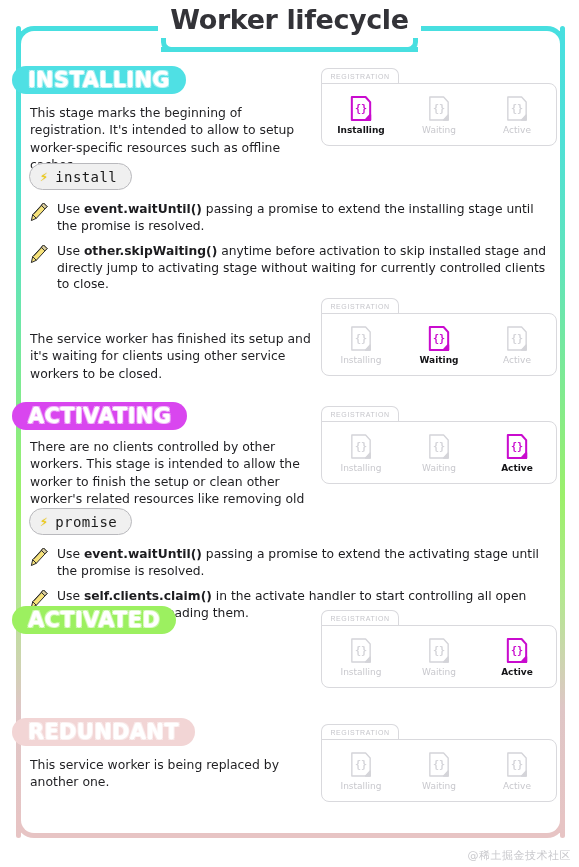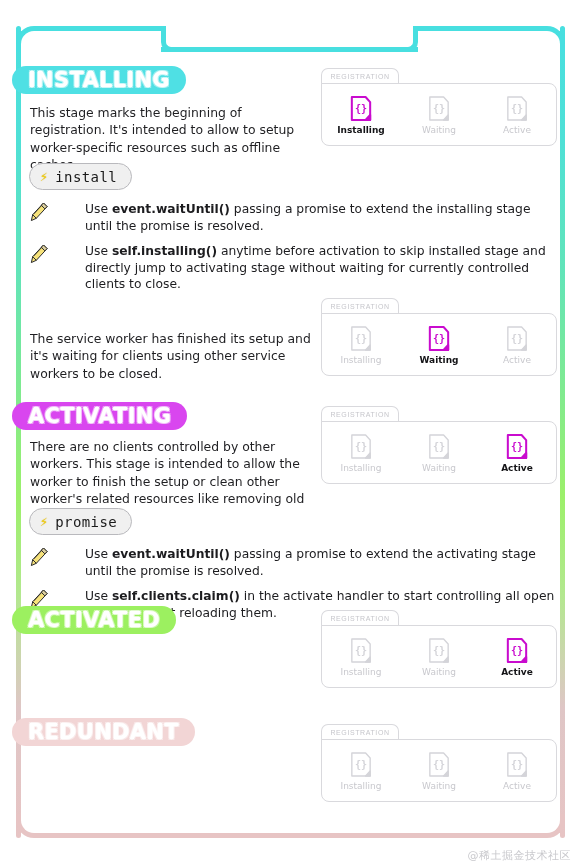--- a/index.html
+++ b/index.html
@@ -227,21 +227,20 @@
     flex: 0 0 auto;
     width: 18px;
     height: 20px;
     margin-top: 1px;
   }
   .note-text {
     font-family: "DejaVu Sans", sans-serif;
     font-size: 12.3px;
     line-height: 16.6px;
     color: #1c1c1f;
-    margin-left: 28px;
   }
   .note-text b { font-weight: bold; }
 
   
   .reg-card {
     position: absolute;
     left: 321px;
     width: 236px;
     height: 78px;
     z-index: 12;
@@ -322,20 +321,23 @@
 
   <div class="frame-left"></div>
   <div class="frame-right"></div>
   <div class="frame-top-left"></div>
   <div class="frame-top-right"></div>
   <div class="frame-notch-l"></div>
   <div class="frame-notch"></div>
   <div class="frame-notch-r"></div>
   <div class="frame-bottom"></div>
 
+  <div class="title-wrap">
+    <div class="page-title">Worker lifecycle</div>
+  </div>
 
   <div id="sections-host">
       <div class="section" style="top:66px;height:226px">
         <div class="badge" style="background:#4fe0e4">INSTALLING</div>
         <div class="body-text" style="top:38px">This stage marks the beginning of registration. It's intended to allow to setup worker-specific resources such as offline caches.</div>
         <div class="event-pill" style="top:97px">
         <span class="bolt">⚡</span>
         <span>install</span>
       </div>
         <div class="note" style="top:135px">
@@ -347,21 +349,21 @@
 </svg></span>
         <span class="note-text"><span>Use </span><b>event.waitUntil()</b><span> passing a promise to extend the installing stage until the promise is resolved.</span></span>
       </div>
         <div class="note" style="top:177px">
         <span class="pencil"><svg viewBox="0 0 20 22" width="18" height="20" xmlns="http://www.w3.org/2000/svg">
   <polygon points="15,1 19,5 7,18 3,14" fill="#f6e27a" stroke="#2b2b2b" stroke-width="1.1" stroke-linejoin="round"></polygon>
   <polygon points="15,1 19,5 16.5,7.5 12.5,3.5" fill="#ddd0a0" stroke="#2b2b2b" stroke-width="1.1" stroke-linejoin="round"></polygon>
   <polygon points="3,14 7,18 1.5,20.5" fill="#f6e27a" stroke="#2b2b2b" stroke-width="1.1" stroke-linejoin="round"></polygon>
   <line x1="13.6" y1="3.1" x2="4.4" y2="13.1" stroke="#2b2b2b" stroke-width="0.8"></line>
 </svg></span>
-        <span class="note-text"><span>Use </span><b>self.installing()</b><span> anytime before activation to skip installed stage and directly jump to activating stage without waiting for currently controlled clients to close.</span></span>
+        <span class="note-text"><span>Use </span><b>other.skipWaiting()</b><span> anytime before activation to skip installed stage and directly jump to activating stage without waiting for currently controlled clients to close.</span></span>
       </div>
         <div class="reg-card" style="top:2px">
       <div class="reg-tab">
         <span>REGISTRATION</span>
       </div>
       <div class="reg-body">
             <div class="reg-slot">
         <span class="file-ico">
                 <svg viewBox="0 0 24 29" width="22" height="27" xmlns="http://www.w3.org/2000/svg">
     <path d="M2 2 H17 L22 7.5 V27 H2 Z" fill="#fff" stroke="#c90bce" stroke-width="2.2" stroke-linejoin="round"></path>
@@ -532,20 +534,21 @@
     <text x="12" y="18" font-family="DejaVu Sans Mono, monospace" font-size="11" font-weight="bold" fill="#c90bce" text-anchor="middle">{}</text>
   </svg>
               </span>
         <span class="slot-label on">Active</span>
       </div>
           </div>
     </div>
       </div>
       <div class="section" style="top:718px;height:120px">
         <div class="badge" style="background:#f2d5d5">REDUNDANT</div>
+        <div class="body-text" style="top:38px">This service worker is being replaced by another one.</div>
         <div class="reg-card" style="top:6px">
       <div class="reg-tab">
         <span>REGISTRATION</span>
       </div>
       <div class="reg-body">
             <div class="reg-slot">
         <span class="file-ico">
                 <svg viewBox="0 0 24 29" width="22" height="27" xmlns="http://www.w3.org/2000/svg">
     <path d="M2 2 H17 L22 7.5 V27 H2 Z" fill="#fff" stroke="#d4d4d9" stroke-width="1.5" stroke-linejoin="round"></path>
     <path d="M17 27 L22 21.5 L22 27 Z" fill="#d4d4d9" stroke="#d4d4d9" stroke-width="1.5" stroke-linejoin="round"></path>

